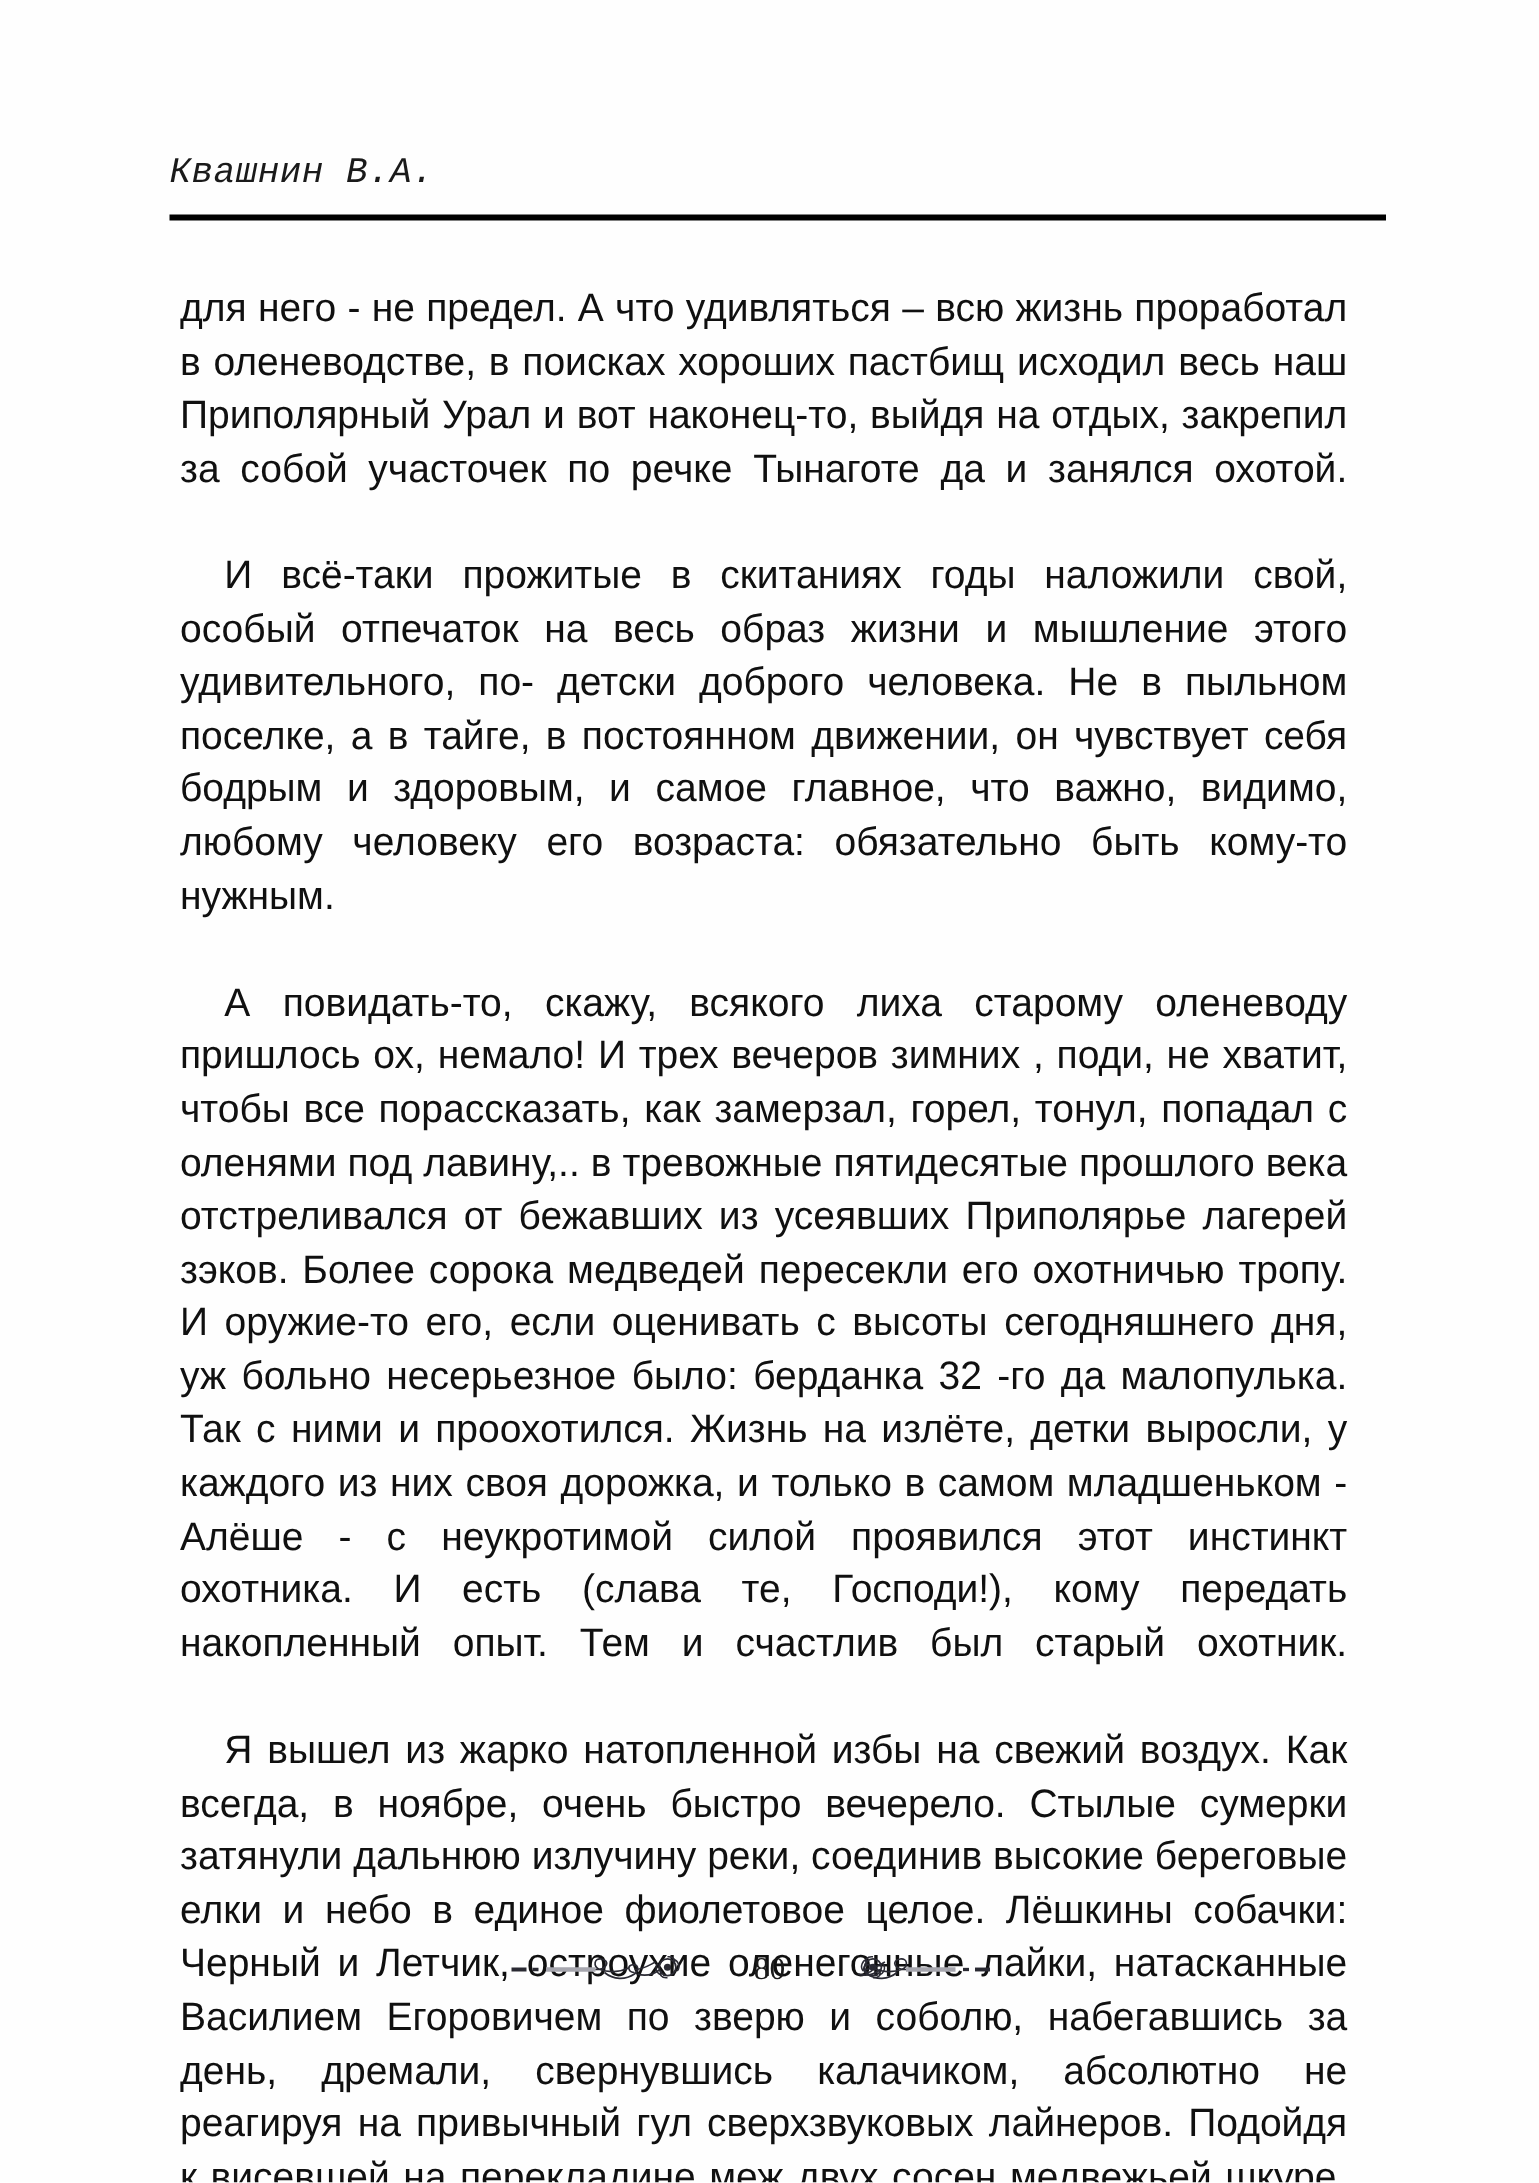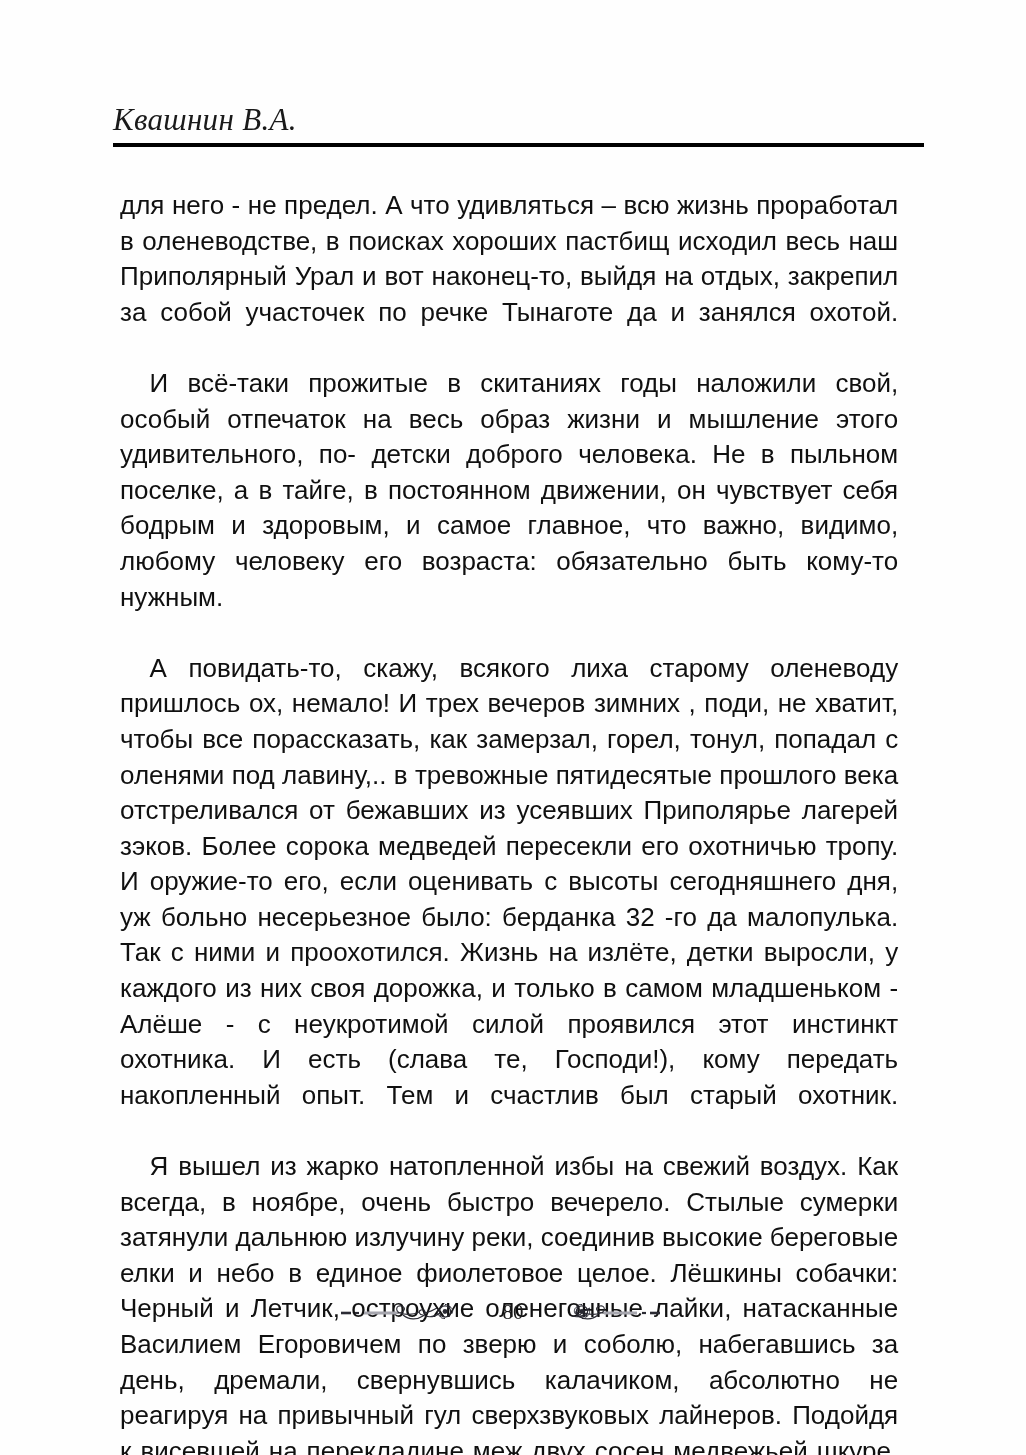--- a/index.html
+++ b/index.html
@@ -24,23 +24,23 @@
   }
 
   
   .running-head {
     position: absolute;
     left: 113px;
     top: 103px;
     width: 810px;
   }
   .running-head .author {
-    font-family: Liberation Serif, serif;
+    font-family: Liberation Mono, monospace;
     font-style: italic;
-    font-size: 31px;
+    font-size: 24px;
     line-height: 1.1;
     letter-spacing: 0.3px;
     color: #1a1a1a;
     white-space: nowrap;
   }
   .head-rule {
     position: absolute;
     left: 113px;
     top: 143px;
     width: 811px;

